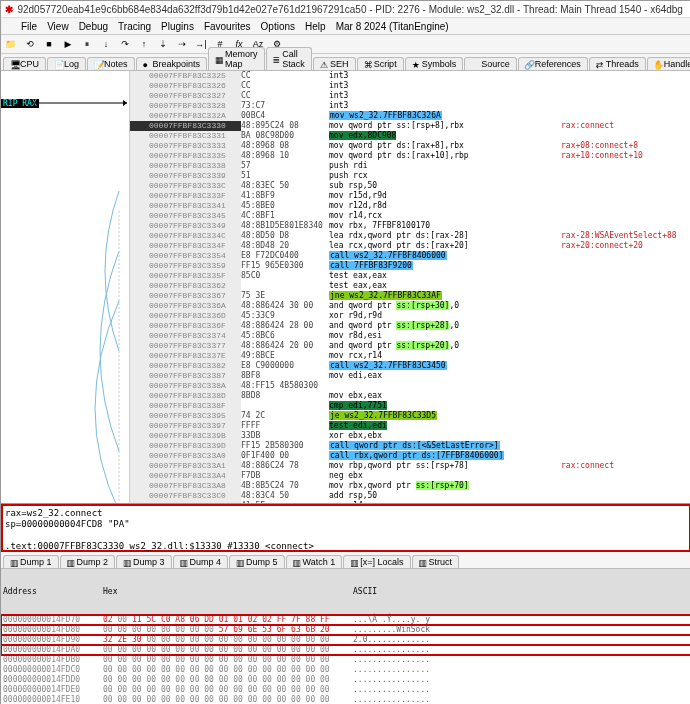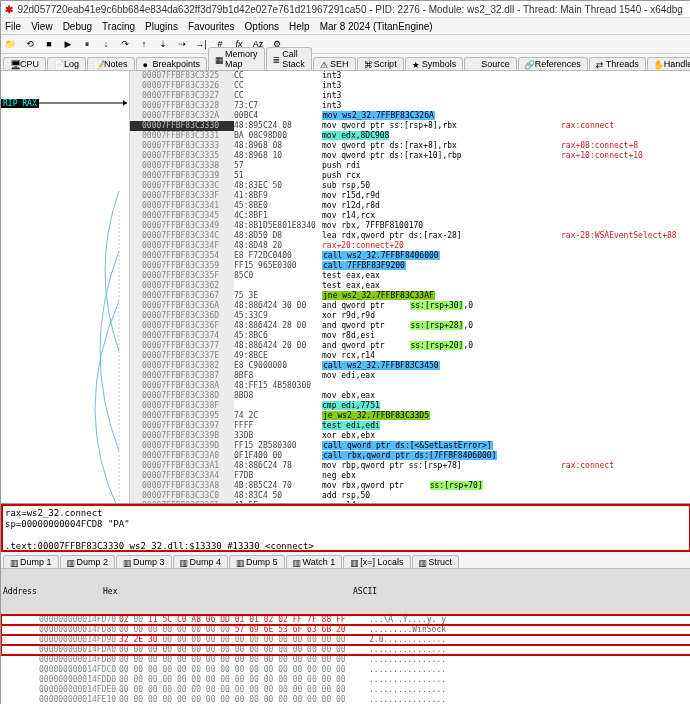--- a/index.html
+++ b/index.html
@@ -1,49 +1,49 @@
 <!DOCTYPE html>
 <html><head>
 <meta charset="utf-8">
 <style>
   html,body{margin:0;padding:0;font-family:"Segoe UI",Tahoma,sans-serif;font-size:10px;background:#f0f0f0;color:#000;}
   .win{width:690px;height:704px;background:#fff;display:flex;flex-direction:column;overflow:hidden;border:1px solid #999;}
   .titlebar{background:#fff;display:flex;align-items:center;height:16px;padding:0 4px;border-bottom:1px solid #ddd;}
   .bug{color:#d00;font-weight:bold;margin-right:4px;}
   .title{font-size:10px;color:#333;white-space:nowrap;overflow:hidden;text-overflow:ellipsis;flex:1;}
-  .menubar{display:flex;height:16px;background:#f5f5f5;border-bottom:1px solid #ccc;padding:0 4px;gap:10px;align-items:center;font-size:10px;}
+  .menubar{display:flex;height:16px;background:#f5f5f5;border-bottom:1px solid #ccc;padding:0 20px;gap:10px;align-items:center;font-size:10px;}
   .menubar span{cursor:default;}
   .toolbar{display:flex;height:18px;background:#f5f5f5;border-bottom:1px solid #ccc;align-items:center;padding:0 2px;gap:3px;}
   .tb{width:14px;height:14px;display:inline-flex;align-items:center;justify-content:center;border:1px solid transparent;font-size:9px;}
   .tabbar{display:flex;height:16px;background:#f5f5f5;border-bottom:1px solid #bbb;align-items:flex-end;padding:0 2px;gap:1px;font-size:9px;}
   .tab{padding:1px 6px;border:1px solid #bbb;border-bottom:none;background:#eee;border-radius:3px 3px 0 0;display:flex;align-items:center;gap:2px;}
   .tab .ico{width:8px;height:8px;display:inline-block;}
   .main{flex:1;display:flex;overflow:hidden;border-bottom:1px solid #999;}
   .flow{width:128px;background:#fff;position:relative;border-right:1px solid #ccc;}
   .rip{position:absolute;left:0;top:28px;background:#000;color:#0ff;font:8px monospace;padding:0 2px;}
   .flow svg{position:absolute;top:0;left:0;}
   .disasm{flex:1;overflow:auto;font:8px/10px Consolas,monospace;}
   .row{display:flex;white-space:pre;}
-  .addr{width:92px;color:#888;background:#ececec;padding-left:12px;}
+  .addr{width:92px;color:#888;background:#ececec;padding-left:19px;font-family:Liberation Mono, monospace;}
   .addr.sel{background:#2e2e2e;color:#bbb;}
   .bytes{width:88px;color:#444;}
   .ins{flex:1;}
   .mn{color:#000;}
   .mn.call{background:#5bf;padding:0 1px;}
   .mn.jmp{background:#84cc16;padding:0 1px;}
-  .hl-y{background:#5eead4;}
-  .hl-g{background:#9f6;margin-left:21px;}
+  .hl-y{background:#15803d;}
+  .hl-g{background:#9f6;}
   .cmt{width:130px;color:#c22;overflow:hidden;}
   .info{height:40px;border:2px solid #c00;font:9px/11px Consolas,monospace;padding:2px;background:#fff;}
   .dumptabs{display:flex;height:16px;background:#f5f5f5;border-bottom:1px solid #bbb;align-items:flex-end;padding:0 2px;gap:1px;font-size:9px;}
   .dump{font:8px/10px Consolas,monospace;background:#fff;}
   .dump .hdr{background:#ddd;display:flex;padding:18px 2px;}
   .dump .hdr .a{width:100px;}
   .drow{display:flex;padding:0 2px;}
-  .drow .a{width:80px;color:#888;padding-left:36px;}
+  .drow .a{width:100px;color:#888;}
   .drow .hx{width:250px;letter-spacing:0;}
   .drow .hx .z{color:#888;}
   .drow .hx .nz{color:#c22;}
   .drow .as{color:#666;}
   .drow.boxed{outline:2px solid #c00;outline-offset:-1px;}
 </style>
 </head>
 <body>
 
 <div class="win">
@@ -123,21 +123,21 @@
         <div class="row"><span class="addr">00007FFBF83C3333</span><span class="bytes">48:8968 08        </span><span class="ins"><span class="mn">mov qword ptr ds:[rax+8],rbx</span></span><span class="cmt">rax+08:connect+8</span></div>
         <div class="row"><span class="addr">00007FFBF83C3335</span><span class="bytes">48:8968 10        </span><span class="ins"><span class="mn">mov qword ptr ds:[rax+10],rbp</span></span><span class="cmt">rax+10:connect+10</span></div>
         <div class="row"><span class="addr">00007FFBF83C3338</span><span class="bytes">57                </span><span class="ins"><span class="mn">push rdi</span></span><span class="cmt"></span></div>
         <div class="row"><span class="addr">00007FFBF83C3339</span><span class="bytes">51                </span><span class="ins"><span class="mn">push rcx</span></span><span class="cmt"></span></div>
         <div class="row"><span class="addr">00007FFBF83C333C</span><span class="bytes">48:83EC 50        </span><span class="ins"><span class="mn">sub rsp,50</span></span><span class="cmt"></span></div>
         <div class="row"><span class="addr">00007FFBF83C333F</span><span class="bytes">41:8BF9           </span><span class="ins"><span class="mn">mov r15d,r9d</span></span><span class="cmt"></span></div>
         <div class="row"><span class="addr">00007FFBF83C3341</span><span class="bytes">45:8BE0           </span><span class="ins"><span class="mn">mov r12d,r8d</span></span><span class="cmt"></span></div>
         <div class="row"><span class="addr">00007FFBF83C3345</span><span class="bytes">4C:8BF1           </span><span class="ins"><span class="mn">mov r14,rcx</span></span><span class="cmt"></span></div>
         <div class="row"><span class="addr">00007FFBF83C3349</span><span class="bytes">48:8B1D5E801E8340 </span><span class="ins"><span class="mn">mov rbx, 7FFBF8100170</span></span><span class="cmt"></span></div>
         <div class="row"><span class="addr">00007FFBF83C334C</span><span class="bytes">48:8D50 D8        </span><span class="ins"><span class="mn">lea rdx,qword ptr ds:[rax-28]</span></span><span class="cmt">rax-28:WSAEventSelect+88</span></div>
-        <div class="row"><span class="addr">00007FFBF83C334F</span><span class="bytes">48:8D48 20        </span><span class="cmt">rax+20:connect+20</span></div>
+        <div class="row"><span class="addr">00007FFBF83C334F</span><span class="bytes">48:8D48 20        </span><span class="ins"><span class="mn">lea rcx,qword ptr ds:[rax+20]</span></span><span class="cmt">rax+20:connect+20</span></div>
         <div class="row"><span class="addr">00007FFBF83C3354</span><span class="bytes">E8 F72DC0400      </span><span class="ins"><span class="mn call">call ws2_32.7FFBF8406000</span></span><span class="cmt"></span></div>
         <div class="row"><span class="addr">00007FFBF83C3359</span><span class="bytes">FF15 965E0300     </span><span class="ins"><span class="mn call">call 7FFBF83F9200</span></span><span class="cmt"></span></div>
         <div class="row"><span class="addr">00007FFBF83C335F</span><span class="bytes">85C0              </span><span class="ins"><span class="mn">test eax,eax</span></span><span class="cmt"></span></div>
         <div class="row"><span class="addr">00007FFBF83C3362</span><span class="bytes">                  </span><span class="ins"><span class="mn">test eax,eax</span></span><span class="cmt"></span></div>
         <div class="row"><span class="addr">00007FFBF83C3367</span><span class="bytes">75 3E             </span><span class="ins"><span class="mn jmp">jne ws2_32.7FFBF83C33AF</span></span><span class="cmt"></span></div>
         <div class="row"><span class="addr">00007FFBF83C336A</span><span class="bytes">48:886424 30 00   </span><span class="ins">and qword ptr <span class="hl-g">ss:[rsp+30]</span>,0</span><span class="cmt"></span></div>
         <div class="row"><span class="addr">00007FFBF83C336D</span><span class="bytes">45:33C9           </span><span class="ins"><span class="mn">xor r9d,r9d</span></span><span class="cmt"></span></div>
         <div class="row"><span class="addr">00007FFBF83C336F</span><span class="bytes">48:886424 28 00   </span><span class="ins">and qword ptr <span class="hl-g">ss:[rsp+28]</span>,0</span><span class="cmt"></span></div>
         <div class="row"><span class="addr">00007FFBF83C3374</span><span class="bytes">45:8BC6           </span><span class="ins"><span class="mn">mov r8d,esi</span></span><span class="cmt"></span></div>
         <div class="row"><span class="addr">00007FFBF83C3377</span><span class="bytes">48:886424 20 00   </span><span class="ins">and qword ptr <span class="hl-g">ss:[rsp+20]</span>,0</span><span class="cmt"></span></div>

